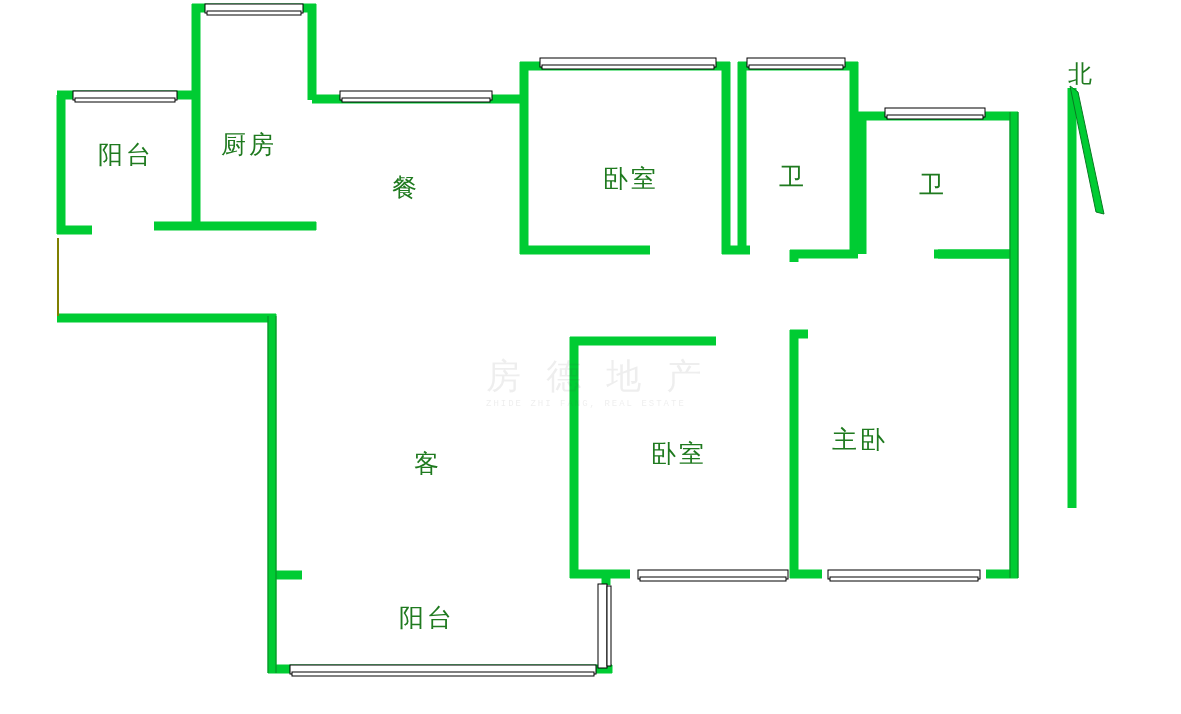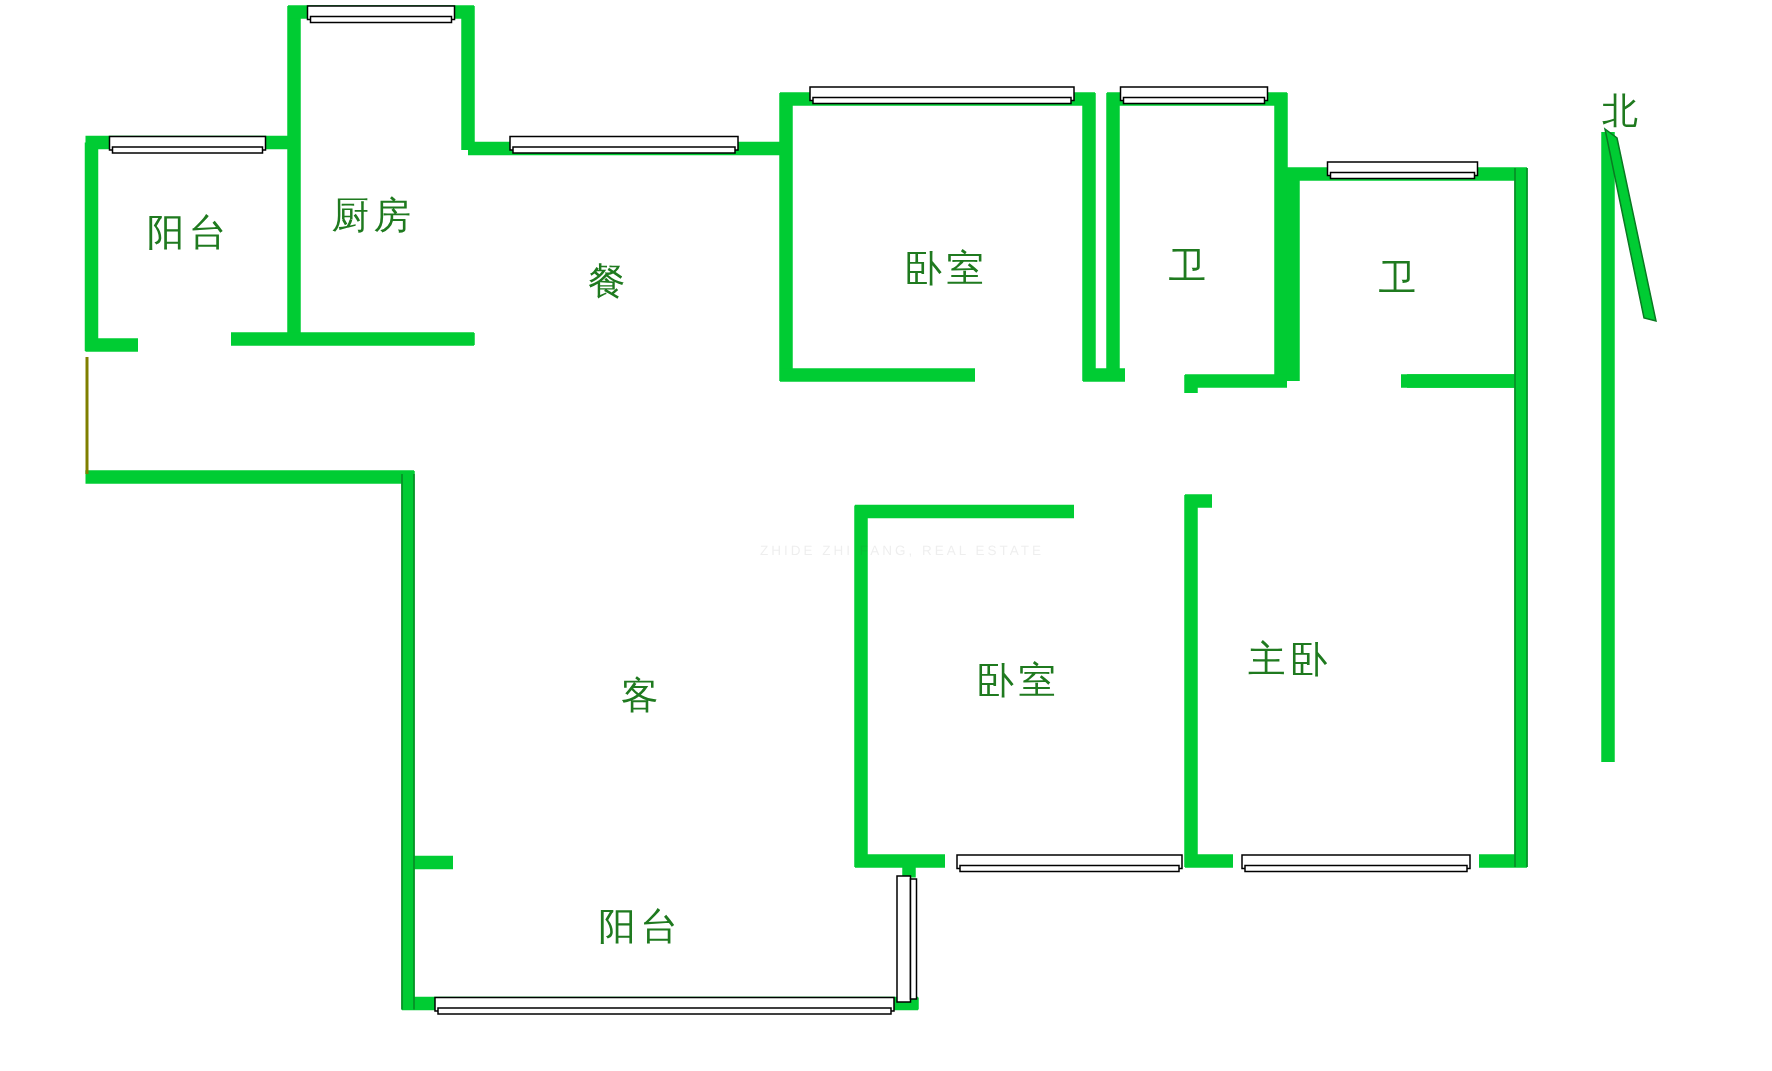--- a/index.html
+++ b/index.html
@@ -55,27 +55,26 @@
   }
   #watermark .wm-main {
     font-family: "DejaVu Sans", "Liberation Sans", sans-serif;
     font-size: 35px;
     letter-spacing: 7px;
     color: #444444;
     line-height: 1.05;
     white-space: nowrap;
   }
   #watermark .wm-sub {
-    font-family: Liberation Sans, sans-serif;
+    font-family: Liberation Mono, monospace;
     font-size: 9px;
     letter-spacing: 2px;
     color: #444444;
     white-space: nowrap;
     margin-top: 4px;
-    text-align: right;
   }
 </style>
 </head>
 <body>
 
 <div id="plan-root">
 
   <svg id="plan-svg" viewBox="0 0 1181 714" preserveAspectRatio="none">
 
     <defs>
@@ -217,16 +216,17 @@
 
   <div class="room-label" style="left:651px; top:441px;">卧室</div>
 
   <div class="room-label" style="left:832px; top:427px;">主卧</div>
 
   <div class="room-label" style="left:399px; top:605px;">阳台</div>
 
   <div class="compass-label" style="left:1068px; top:62px;">北</div>
 
   <div id="watermark">
+    <div class="wm-main">房 德 地 产</div>
     <div class="wm-sub">ZHIDE  ZHI  FANG,  REAL  ESTATE</div>
   </div>
 
 </div>
 
 </body></html>

